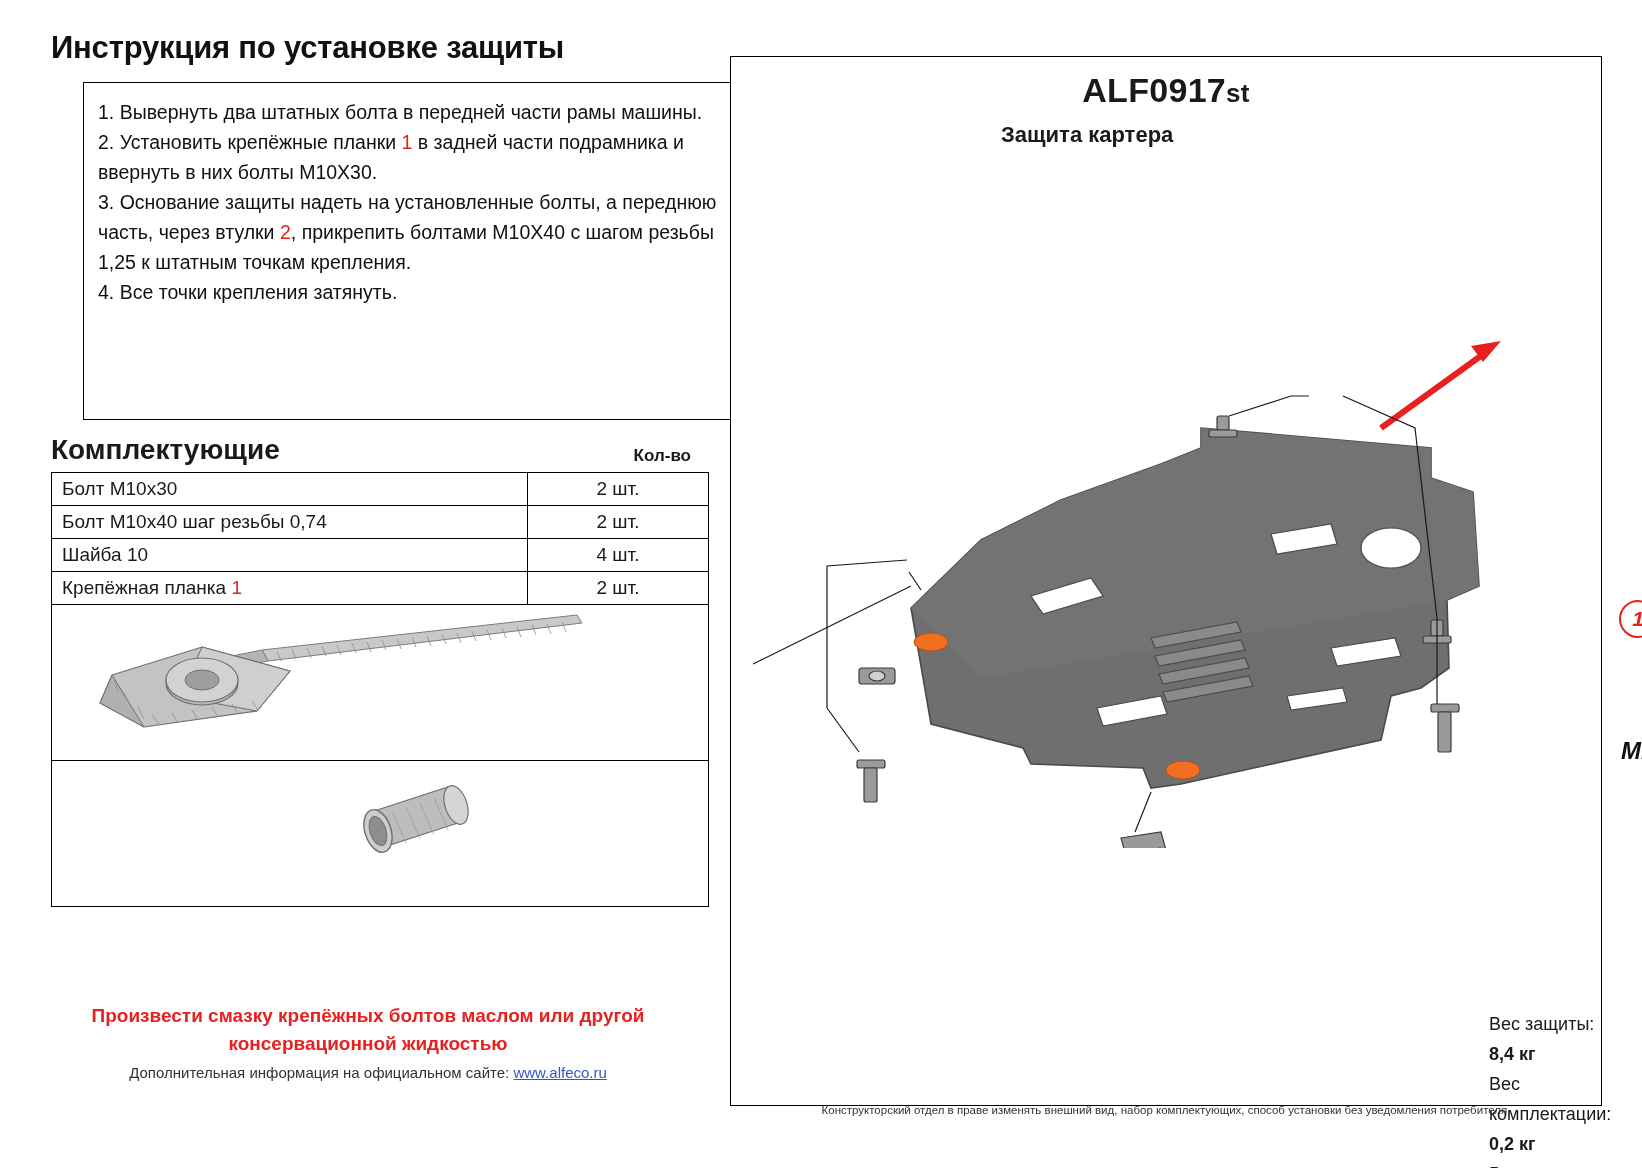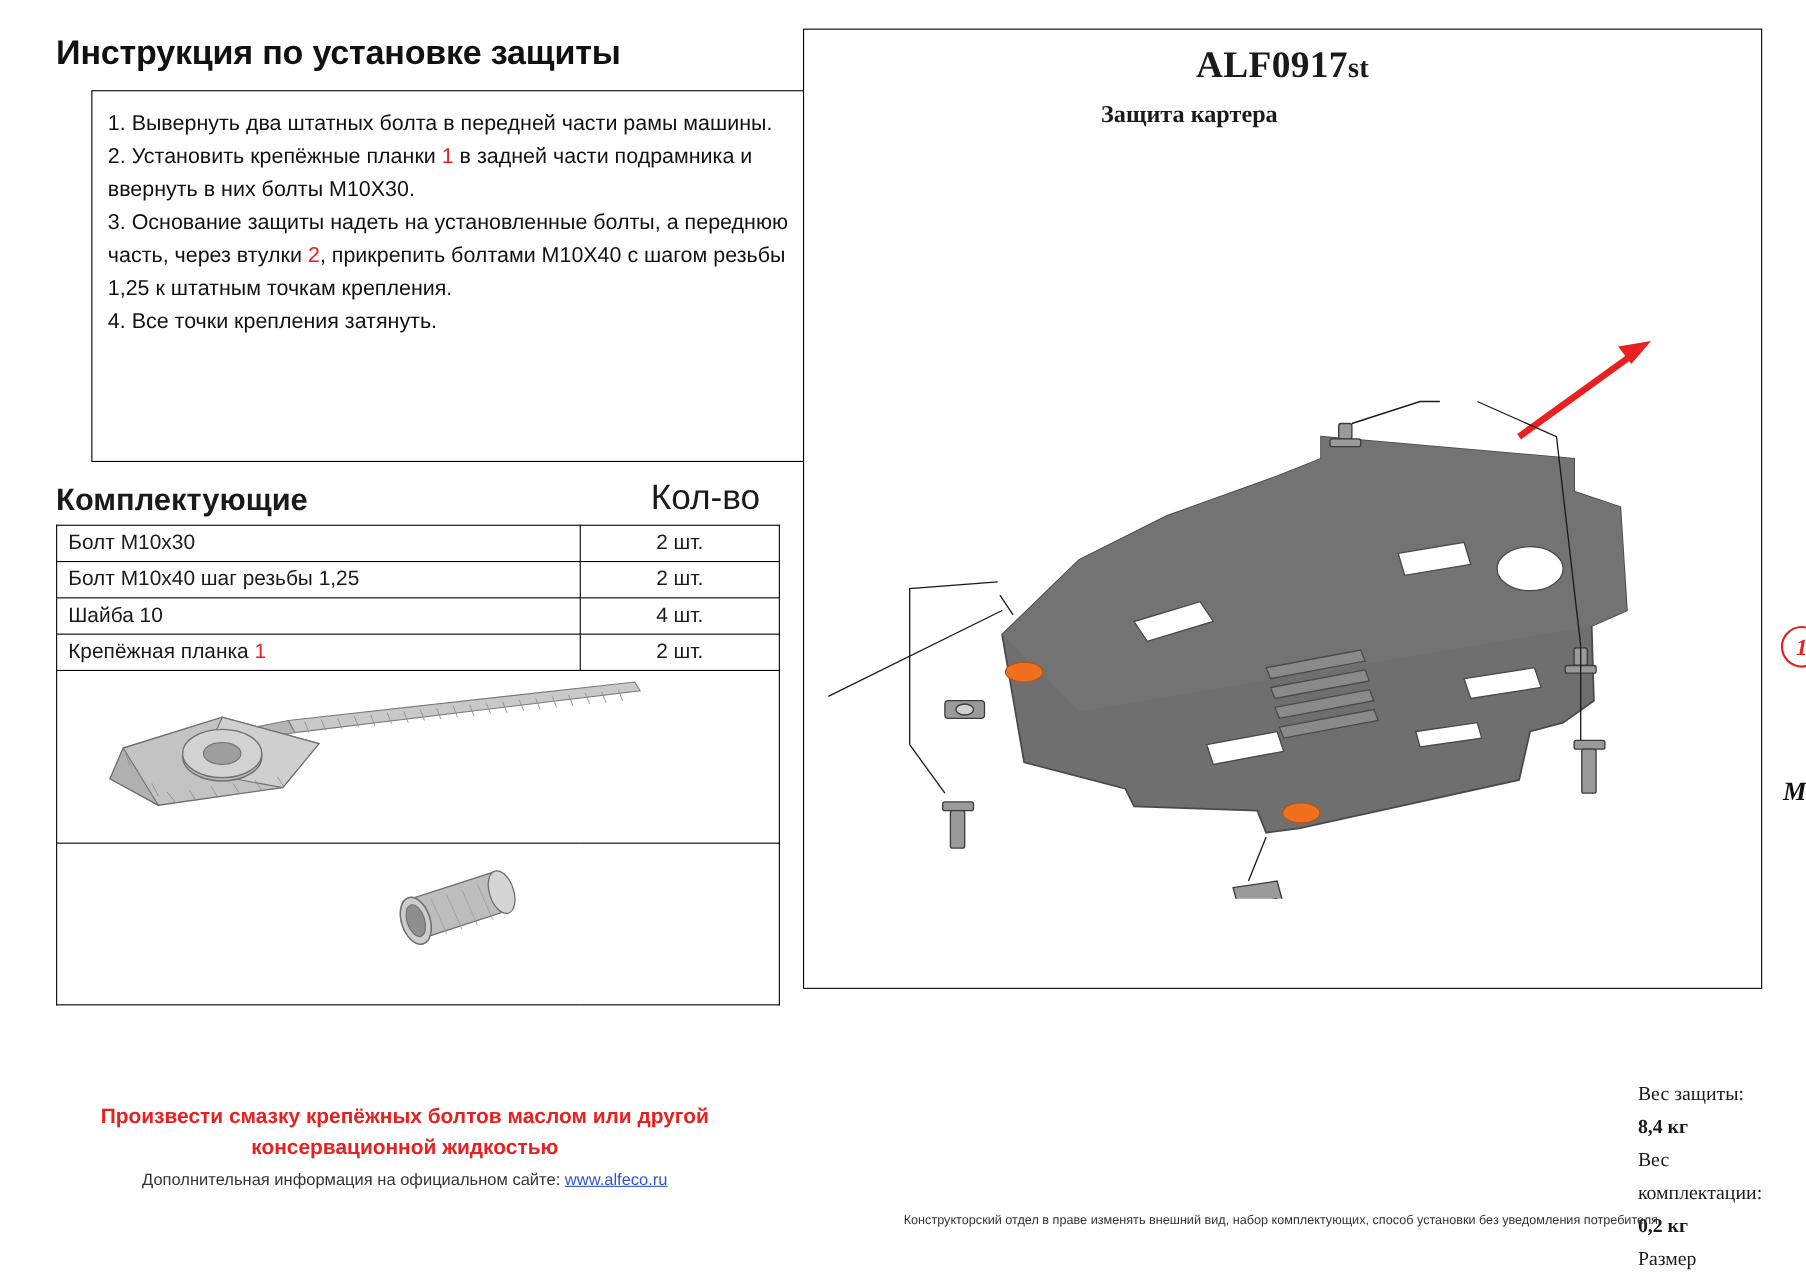--- a/index.html
+++ b/index.html
@@ -62,22 +62,22 @@
     align-items: flex-end;
     width: 658px;
     margin-top: 14px;
     margin-bottom: 6px;
   }
   .comp-head .t1 {
     font-size: 28px;
     font-weight: 700;
   }
   .comp-head .t2 {
-    font-size: 32px;
-    font-weight: 400;
+    font-size: 17px;
+    font-weight: 700;
     padding-right: 18px;
   }
   .comp-table {
     width: 658px;
     border-collapse: collapse;
     table-layout: fixed;
   }
   .comp-table td {
     border: 1px solid #000;
     font-size: 19px;
@@ -118,27 +118,26 @@
   }
   .footer-small a {
     color: #3355cc;
     text-decoration: underline;
   }
 
   
   .right-panel {
     position: absolute;
     left: 730px;
-    top: 26px;
+    top: 56px;
     width: 872px;
-    height: 873px;
+    height: 1050px;
     border: 1px solid #000;
     box-sizing: border-box;
     background: #fff;
-    font-family: Liberation Serif, serif;
   }
   .rp-code {
     text-align: center;
     font-size: 34px;
     font-weight: 700;
     padding-top: 14px;
     letter-spacing: 0.3px;
   }
   .rp-code .st {
     font-size: 26px;
@@ -247,21 +246,21 @@
       <div class="t2">Кол-во</div>
     </div>
 
     <table class="comp-table">
       <tbody>
           <tr>
         <td>Болт М10x30</td>
         <td class="qty">2 шт.</td>
       </tr>
       <tr>
-        <td>Болт М10x40 шаг резьбы 1,25</td>
+        <td>Болт М10x40 шаг резьбы 0,74</td>
         <td class="qty">2 шт.</td>
       </tr>
       <tr>
         <td>Шайба 10</td>
         <td class="qty">4 шт.</td>
       </tr>
       <tr>
         <td><span>Крепёжная планка </span><span class="red-num">1</span></td>
         <td class="qty">2 шт.</td>
       </tr>

